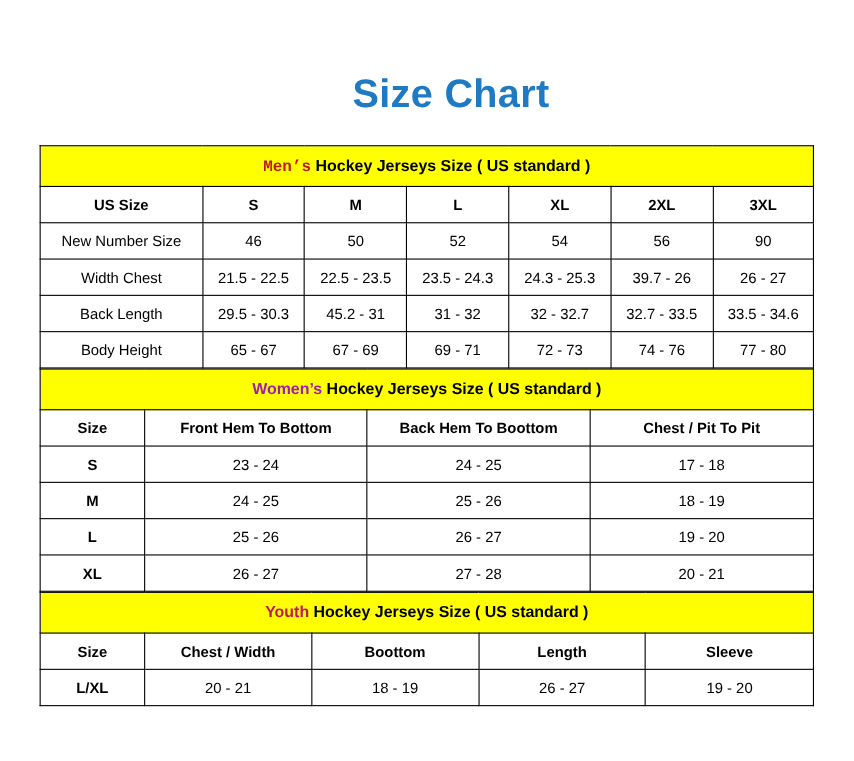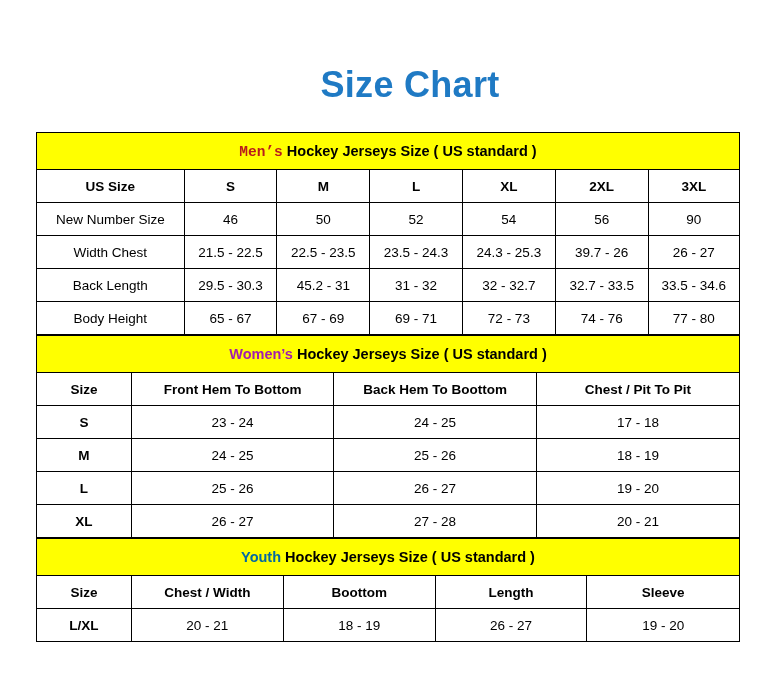--- a/index.html
+++ b/index.html
@@ -51,21 +51,21 @@
     height: 22px;
   }
   .banner {
     background: #ffff00;
     font-weight: bold;
     font-size: 14.5px;
     padding: 7px 2px;
   }
   .banner .accent-men { color: #b91c1c; font-family: Liberation Mono, monospace; }
   .banner .accent-women { color: #a21caf; }
-  .banner .accent-youth { color: #0369a1; }
+  .banner .accent-youth { color: #be185d; }
   .hdr {
     font-weight: bold;
     margin-left: 29px;
   }
   .rowlabel {
     font-weight: normal;
   }
   .boldcell {
     font-weight: bold;
   }

